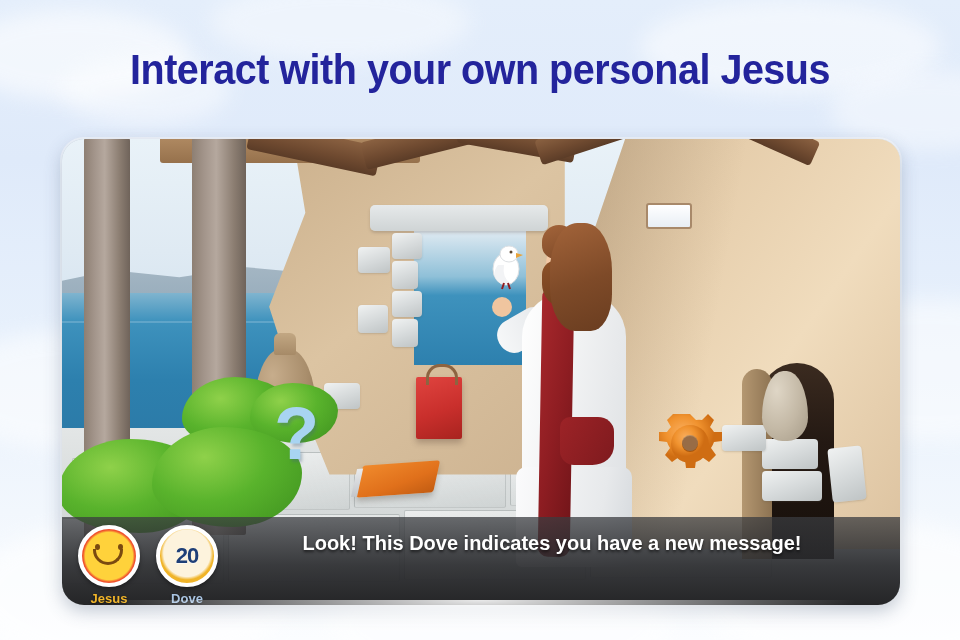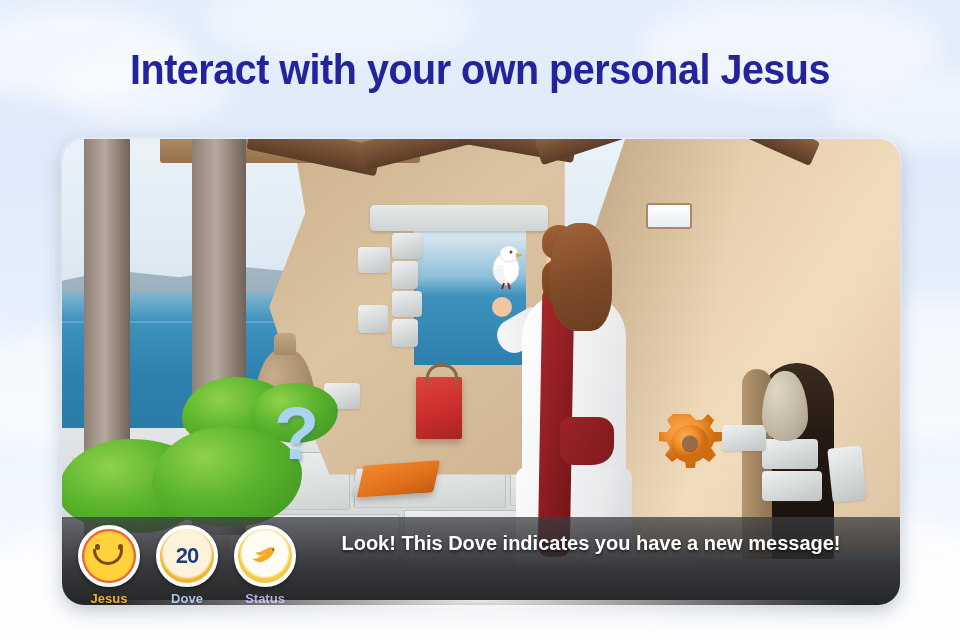--- a/index.html
+++ b/index.html
@@ -540,29 +540,19 @@
         <div class="hud-label lbl-mood">Jesus</div>
       </div>
 
       <div class="hud-item">
         <div class="hud-badge badge-seeds">
           <span class="seeds-num">20</span>
         </div>
         <div class="hud-label lbl-seeds">Dove</div>
       </div>
 
-      <div class="hud-item">
-        <div class="hud-badge badge-status">
-          <svg viewBox="0 0 40 40" width="36" height="36">
-            <path fill="#f0a92a" d="M31 11 q-6-2 -11 2 q-5 3 -11 3 q4 4 9 3 q-6 5 -12 4 q5 5 12 3 q6-2 10-7 q2-3 3-8z"></path>
-            <path fill="#f5bf4e" d="M20 15 q-3 5 -9 6 q5 1 9-2z"></path>
-            <circle cx="29" cy="13" r="1.2" fill="#8a5a10"></circle>
-          </svg>
-        </div>
-        <div class="hud-label lbl-status">Status</div>
-      </div>
 
     </div>
     <div class="hud-message">Look! This Dove indicates you have a new message!</div>
   </div>
 </div>
 
 <div class="under-glow"></div>
 
 </body></html>

